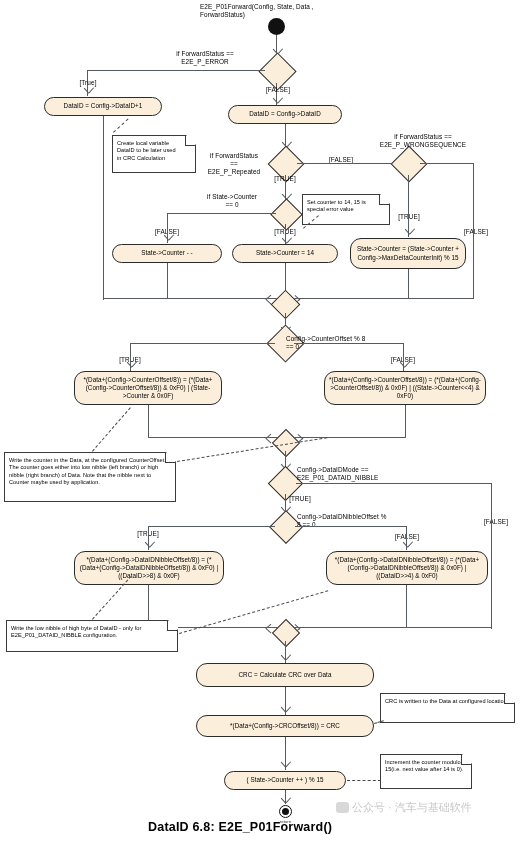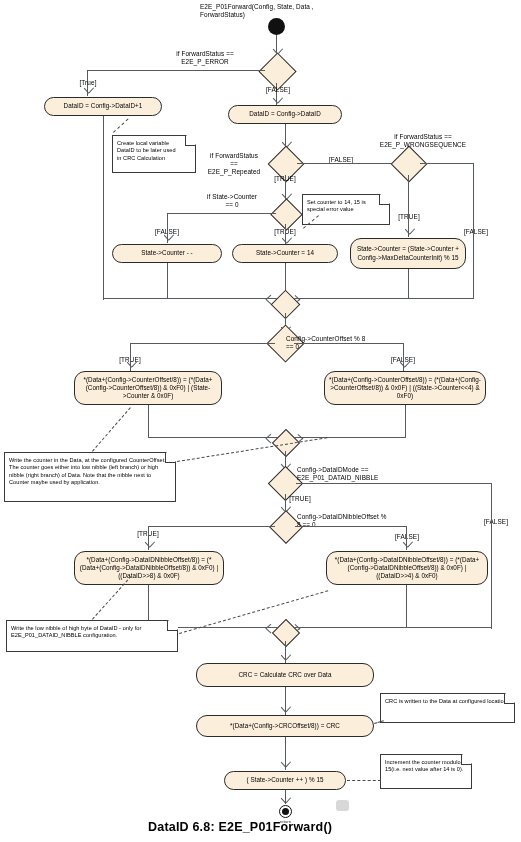--- a/index.html
+++ b/index.html
@@ -385,17 +385,18 @@
     <span class="fold"></span>
   </div>
   <div class="dash" style="left:347px; top:780px; width:34px;"></div>
 
   <div class="final-outer" style="left:278.5px; top:805px;"></div>
   <div class="final-inner" style="left:281.5px; top:808px;"></div>
   <div class="final-label" style="left:268px; top:819px; width:35px;">return</div>
 
   <div class="watermark" style="left:336px; top:800px;">
     <span class="wm-badge"></span>
+    <span>公众号 · 汽车与基础软件</span>
   </div>
 
   <div class="caption" style="left:148px; top:820px;">DataID 6.8: E2E_P01Forward()</div>
 
 </div>
 
 </body></html>

